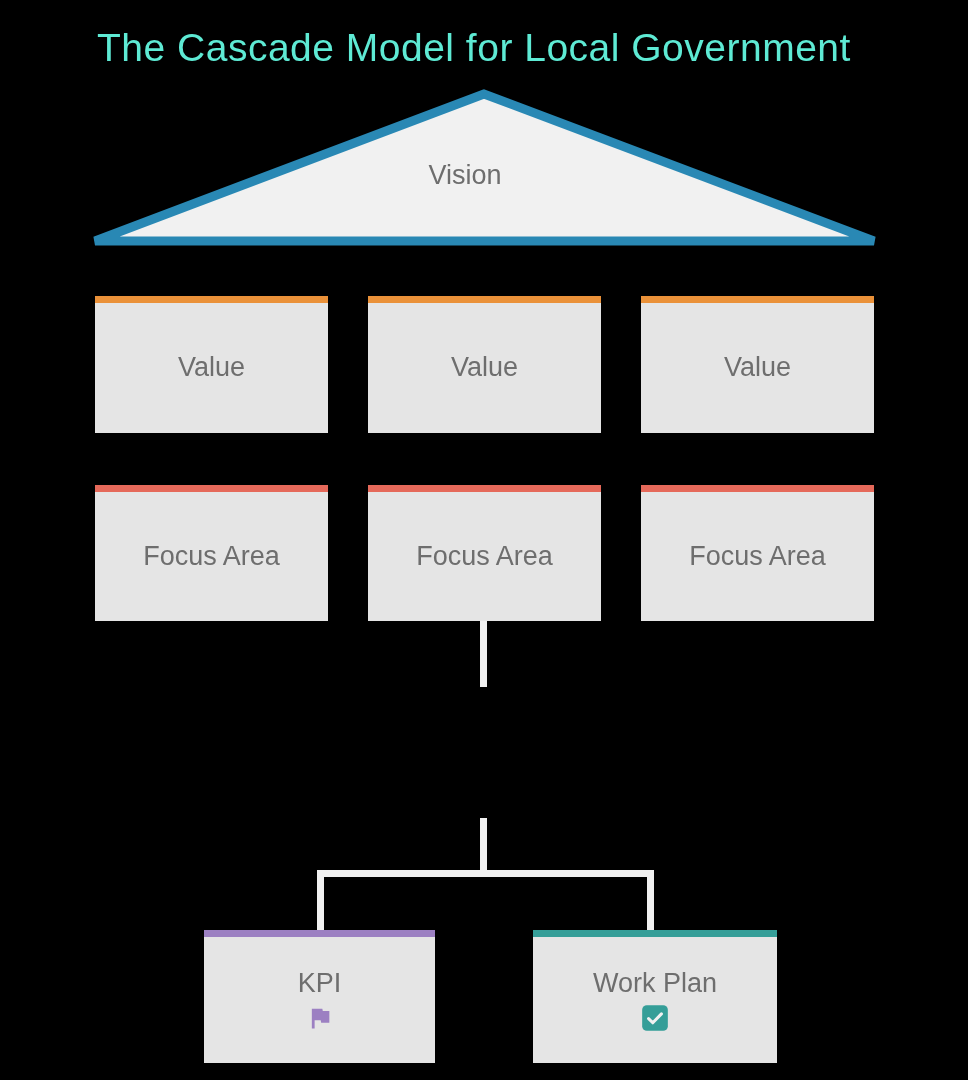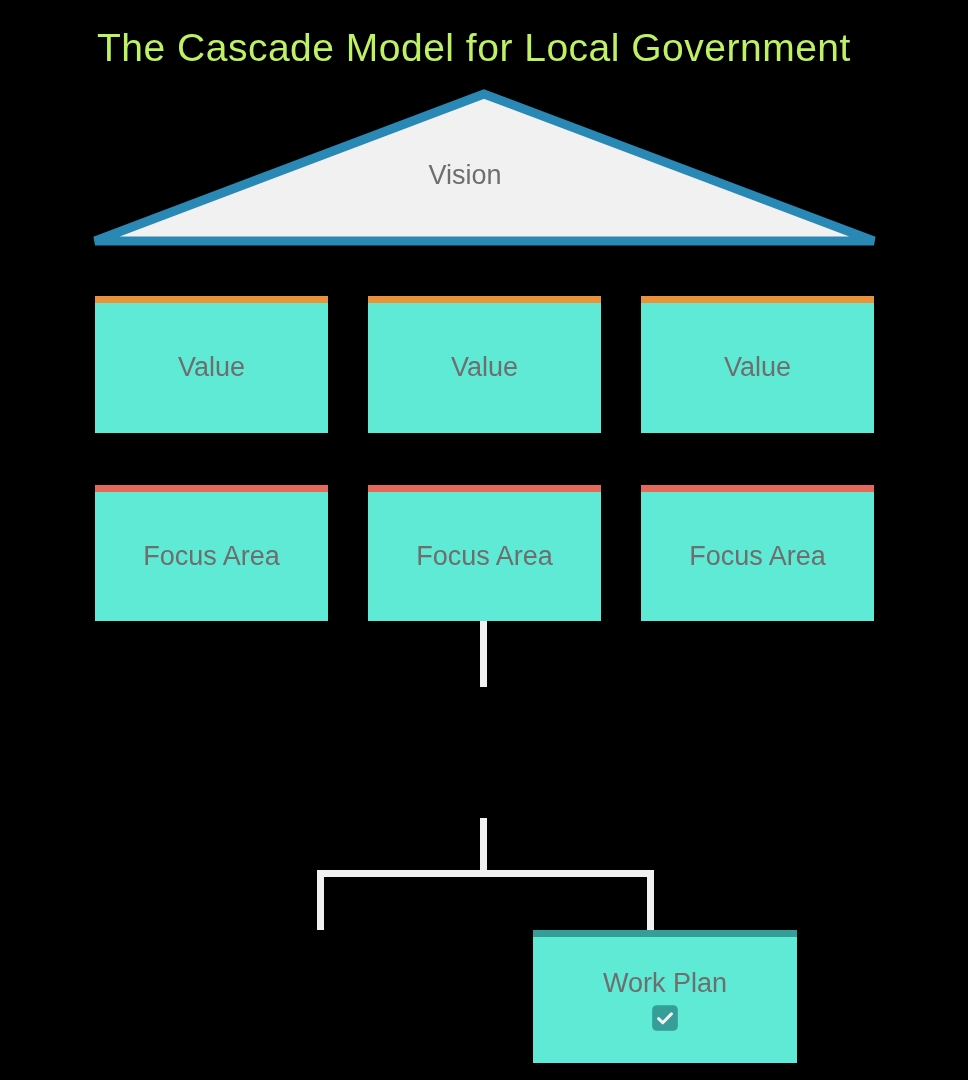--- a/index.html
+++ b/index.html
@@ -10,35 +10,35 @@
   .title {
     position:absolute; left:97px; top:26px; width:820px;
     font-size:39px; font-weight:500; letter-spacing:0.5px; white-space:nowrap;
   }
   .pyramid-svg { position:absolute; left:85px; top:85px; }
   .pyramid-label {
     position:absolute; left:365px; top:160px; width:200px;
     text-align:center; font-size:27px; color:#6e6e6e;
   }
   .box {
-    position:absolute; background:#5eead4;
+    position:absolute; background:#e5e5e5;
     display:flex; flex-direction:column; align-items:center; justify-content:center;
     color:#6e6e6e; font-size:27px; box-sizing:border-box;
     border-top:7px solid transparent; gap:4px;
   }
   .box .label { line-height:1.15; }
   .icon { display:flex; align-items:center; justify-content:center; }
   .connector { position:absolute; }
 </style>
 </head>
 <body>
 
 <div class="canvas">
 
-  <div class="title" style="color: #bef264;">The Cascade Model for Local Government</div>
+  <div class="title" style="color: #5eead4;">The Cascade Model for Local Government</div>
 
   <svg class="pyramid-svg" width="800" height="165" viewBox="0 0 800 165">
     <polygon points="399,9 10,156 789,156" stroke-width="9" style="stroke: rgb(41, 136, 180); fill: rgb(241, 241, 241);"></polygon>
   </svg>
   <div class="pyramid-label">Vision</div>
 
   <div class="box" style="left: 95px; top: 296px; width: 233px; height: 137px; border-top-color: rgb(234, 145, 57);">
     <div class="label">Value</div>
   </div>
   <div class="box" style="left: 368px; top: 296px; width: 233px; height: 137px; border-top-color: rgb(234, 145, 57);">
@@ -58,22 +58,30 @@
     <div class="label">Focus Area</div>
   </div>
 
   <div class="connector" style="left: 480px; top: 621px; width: 7px; height: 66px; background: rgb(241, 241, 241);"></div>
   <div class="connector" style="left: 480px; top: 818px; width: 7px; height: 59px; background: rgb(241, 241, 241);"></div>
   <div class="connector" style="left: 317px; top: 870px; width: 337px; height: 7px; background: rgb(241, 241, 241);"></div>
   <div class="connector" style="left: 317px; top: 874px; width: 7px; height: 56px; background: rgb(241, 241, 241);"></div>
   <div class="connector" style="left: 647px; top: 874px; width: 7px; height: 56px; background: rgb(241, 241, 241);"></div>
 
 
+  <div class="box" style="left: 204px; top: 930px; width: 231px; height: 133px; border-top-color: rgb(156, 128, 194);">
+    <div class="label">KPI</div>
+    <span class="icon" style="color: rgb(156, 128, 194);">
+      <svg width="28" height="28" viewBox="0 0 24 24">
+        <path fill="currentColor" d="M14.4 6L14 4H5v17h2.4v-7h5.2l.4 2h7V6z"></path>
+      </svg>
+    </span>
+  </div>
 
-  <div class="box" style="left: 533px; top: 930px; width: 264px; height: 133px; border-top-color: rgb(53, 158, 152);">
+  <div class="box" style="left: 533px; top: 930px; width: 244px; height: 133px; border-top-color: rgb(53, 158, 152);">
     <div class="label">Work Plan</div>
     <span class="icon" style="color: rgb(53, 158, 152);">
       <svg width="28" height="28" viewBox="0 0 24 24">
         <rect x="1" y="1" width="22" height="22" rx="4" fill="currentColor"></rect>
         <path d="M6.5 12.5l3.6 3.6 7.4-7.6" fill="none" stroke="#f1f1f1" stroke-width="2.6" stroke-linecap="round" stroke-linejoin="round"></path>
       </svg>
     </span>
   </div>
 
 </div>

